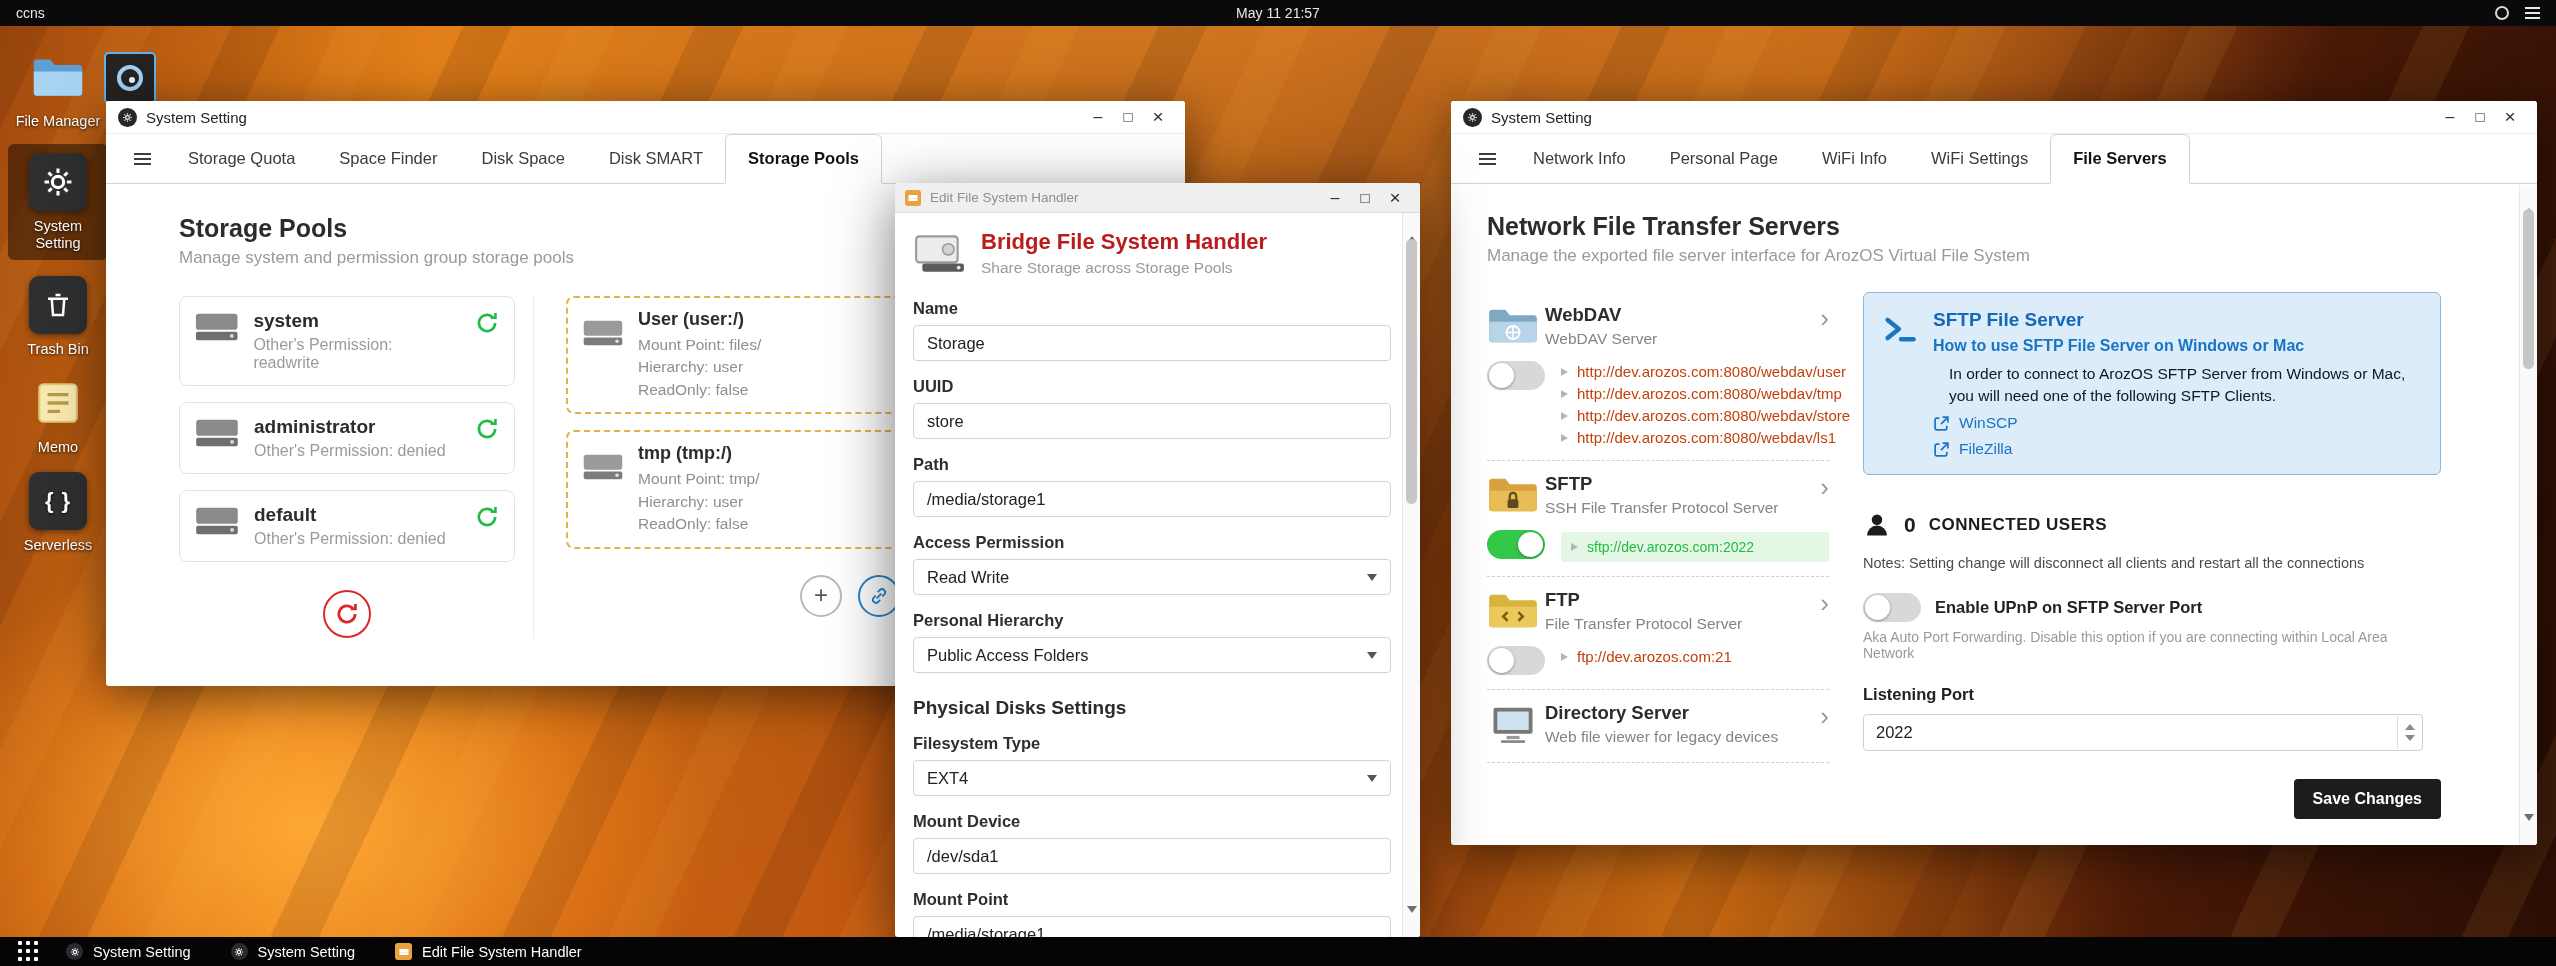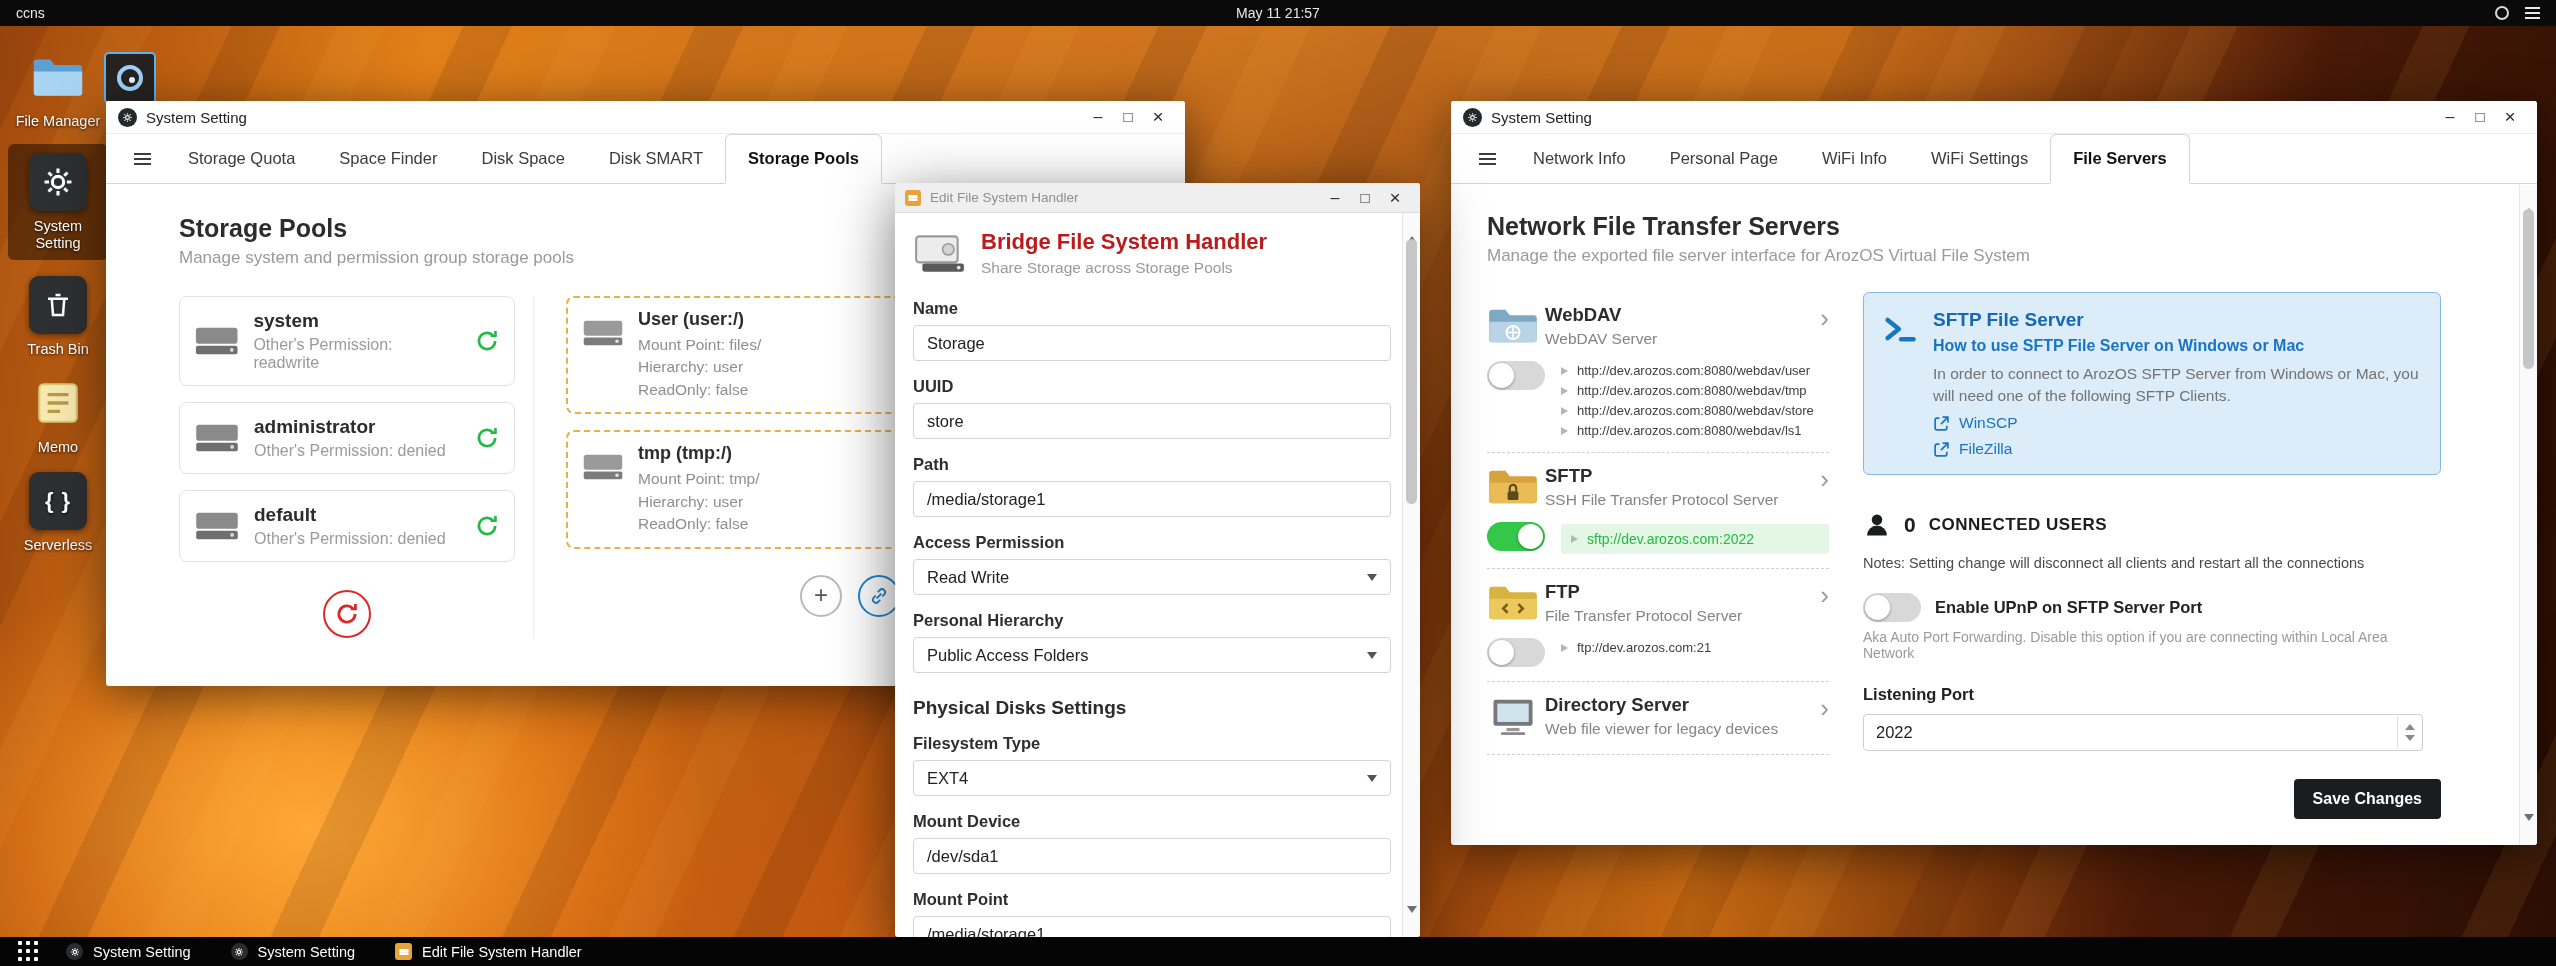--- a/index.html
+++ b/index.html
@@ -61,21 +61,21 @@
   .tab.active { font-weight:bold; background:#fff; border:1px solid #d4d4d5; border-bottom:2px solid #fff;
                 margin-bottom:-1px; border-radius:6px 6px 0 0; color:#111; }
 
   
   .win1 { left:106px; top:101px; width:1079px; height:585px; z-index:10; }
   .content1 { padding:30px 30px 0 73px; }
   .page-head h2 { font-size:25px; color:#2c2c2c; }
   .page-head .sub { font-size:17px; color:#9a9a9a; margin-top:5px; }
   .cols { display:flex; margin-top:28px; }
   .col-left { width:336px; }
-  .pool-card { border:1px solid #e3e3e3; border-radius:8px; padding:13px 14px; display:flex; align-items:center;
+  .pool-card { border:1px solid #e3e3e3; border-radius:8px; padding:13px 14px; display:flex; align-items:flex-start;
                gap:14px; margin-bottom:16px; background:#fff; }
   .pool-name { font-size:19px; font-weight:bold; color:#2c2c2c; }
   .pool-perm { font-size:16px; color:#9a9a9a; margin-top:4px; }
   .sync-ico { margin-left:auto; color:#21ba45; display:flex; }
   .refresh-btn { width:48px; height:48px; border:2px solid #db2828; border-radius:50%; color:#db2828;
                  display:flex; align-items:center; justify-content:center; margin:28px auto 0; background:#fff; }
   .vdiv { width:1px; background:#ececec; margin:0 32px 0 18px; }
   .col-right { width:338px; }
   .bridge-card { border:2px dashed #e8b04b; border-radius:8px; padding:11px 14px; display:flex; gap:14px;
                  margin-bottom:16px; align-items:flex-start; }
@@ -99,28 +99,28 @@
   .srv-desc { font-size:15.5px; color:#848484; margin-top:3px; line-height:1.3; }
   .chev { color:#9a9a9a; font-size:19px; margin-left:auto; padding-top:6px; }
   .chev::before { content:"\203A"; font-size:26px; line-height:14px; }
   .srv-body { display:flex; gap:16px; align-items:flex-start; margin-top:12px; }
   .toggle { width:58px; height:29px; border-radius:15px; background:#d8d8d8; position:relative; flex:none; }
   .toggle::after { content:""; position:absolute; width:25px; height:25px; border-radius:50%; background:#fff;
                    top:2px; left:2px; box-shadow:0 1px 3px rgba(0,0,0,.35); }
   .toggle.on { background:#35c74a; }
   .toggle.on::after { left:31px; }
   .links { flex:1; display:flex; flex-direction:column; gap:5px; padding-top:2px; }
-  .link-row { display:flex; align-items:center; gap:9px; font-size:13px; color:#404040; }
+  .link-row { display:flex; align-items:center; gap:9px; font-size:15px; color:#c2410c; }
   .tri { width:0; height:0; border-left:7px solid #b5b5b5; border-top:4.5px solid transparent; border-bottom:4.5px solid transparent; flex:none; }
   .link-row.green { background:#e4f7e4; color:#21ba45; padding:7px 10px; border-radius:3px; font-size:14px; }
   .right-panel { width:578px; }
   .info-box { background:#dcecf9; border:1px solid #8ab6e2; border-radius:6px; padding:16px 18px; display:flex; gap:15px; }
   .info-title { font-size:19px; font-weight:bold; color:#1568b8; }
   .info-sub { font-size:16px; font-weight:bold; color:#1a74c4; margin-top:6px; }
-  .info-body { font-size:15.5px; color:#737373; margin-top:8px; line-height:1.4; }
+  .info-body { font-size:15.5px; color:#0f172a; margin-top:8px; line-height:1.4;margin-left:16px; }
   .client-row { display:flex; align-items:center; gap:9px; font-size:15.5px; color:#1a74c4; margin-top:8px; }
   .connected { display:flex; align-items:center; gap:13px; margin-top:36px; }
   .conn-count { font-size:21px; font-weight:bold; color:#1b1c1d; }
   .conn-label { font-size:17px; font-weight:bold; color:#1b1c1d; letter-spacing:.5px; }
   .notes { font-size:14.5px; color:#4a4a4a; margin-top:16px; }
   .upnp { display:flex; align-items:center; gap:14px; margin-top:22px; }
   .upnp-label { font-size:16.5px; font-weight:bold; color:#222; }
   .upnp-desc { font-size:14px; color:#9a9a9a; margin-top:7px; }
   .port-label { font-size:16.5px; font-weight:bold; color:#222; margin-top:24px; }
   .port-wrap { position:relative; width:560px; height:37px; border:1px solid #cfcfcf; border-radius:4px; margin-top:10px; background:#fff; }

